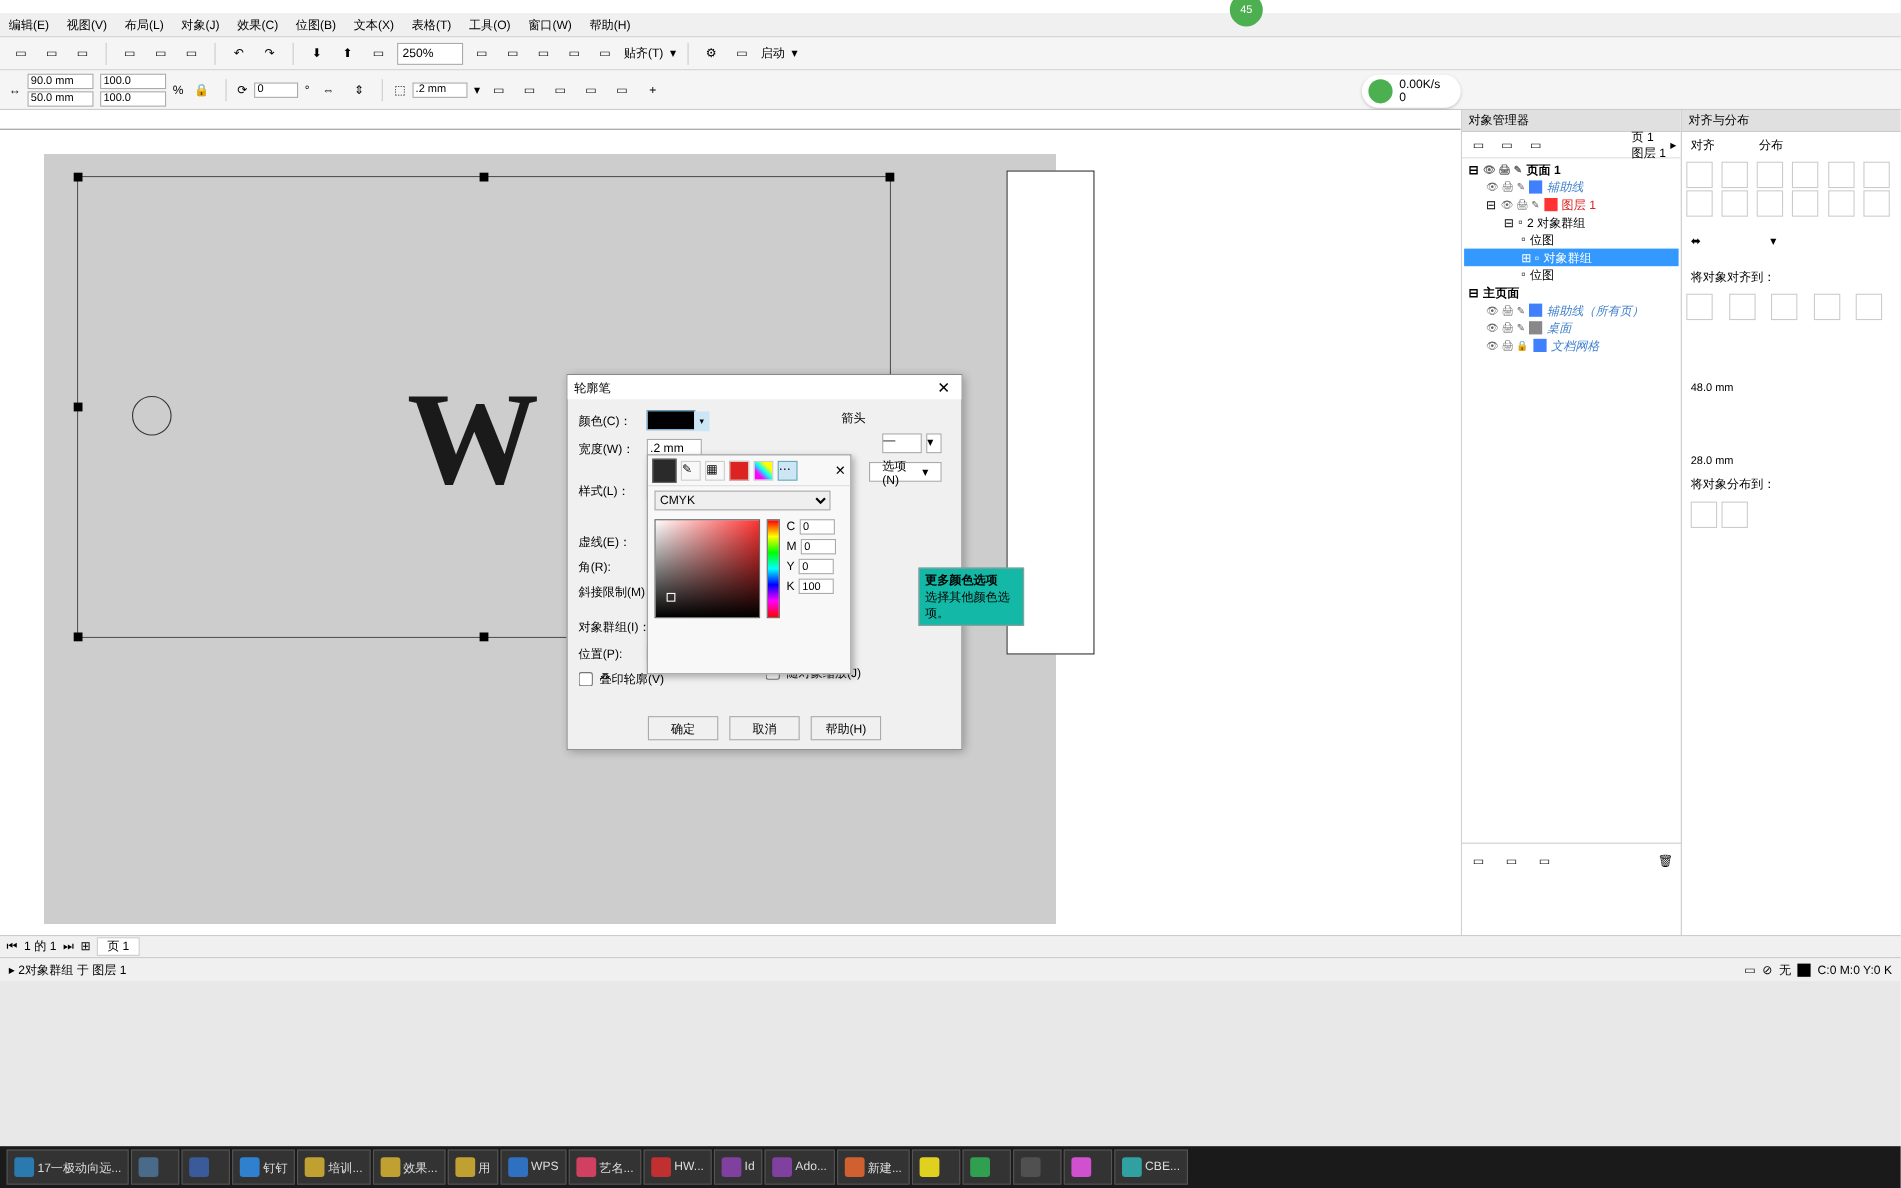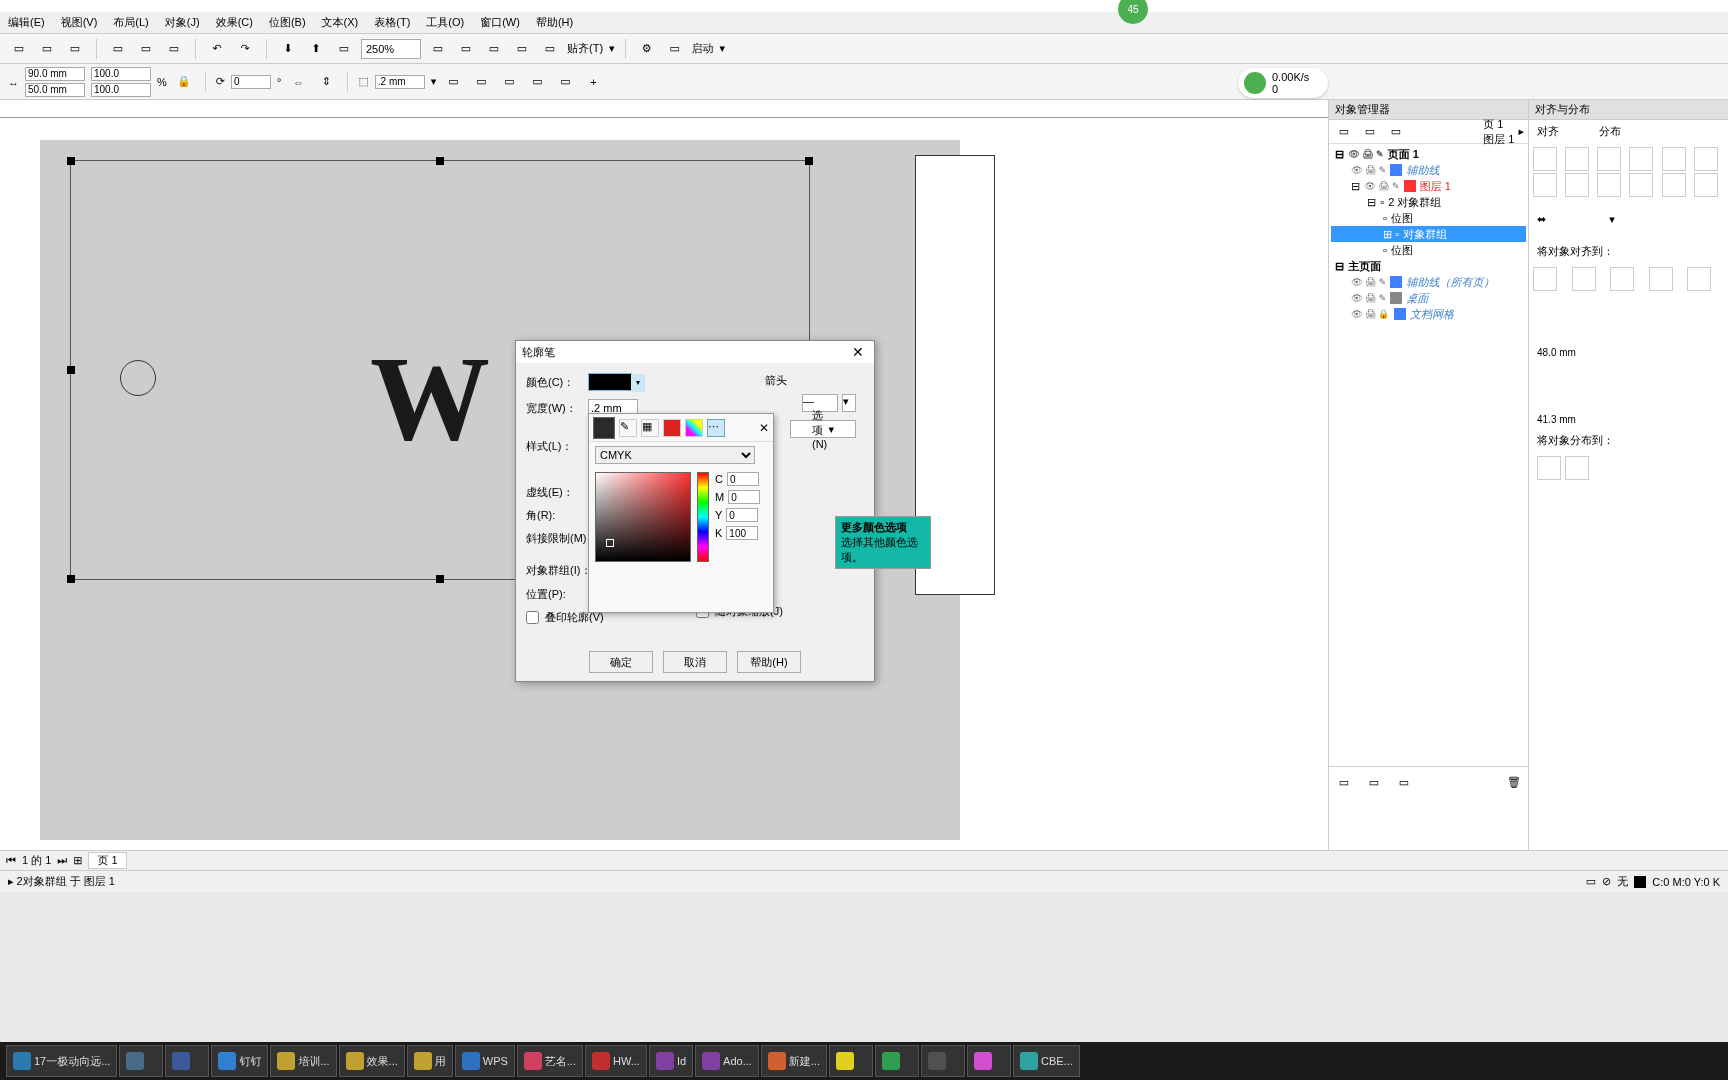--- a/index.html
+++ b/index.html
@@ -71,21 +71,21 @@
 .cp-body { display: flex; padding: 4px 6px; gap: 6px; }
 .cp-field { width: 96px; height: 90px; background: linear-gradient(to bottom, rgba(0,0,0,0) 0%, #000 100%), linear-gradient(to right, #fff 0%, #f33 100%); position: relative; border: 1px solid #666; }
 .cp-marker { position: absolute; left: 10px; bottom: 14px; width: 8px; height: 8px; border: 1px solid #fff; }
 .cp-hue { width: 12px; height: 90px; background: linear-gradient(to bottom, #f00, #ff0, #0f0, #0ff, #00f, #f0f, #f00); border: 1px solid #666; }
 .cp-inputs { display: flex; flex-direction: column; gap: 4px; }
 .cp-inputs label { display: flex; align-items: center; gap: 4px; font-size: 10px; }
 .cp-inputs input { width: 32px; height: 14px; border: 1px solid #aaa; font-size: 10px; padding: 0 2px; }
 
 .tooltip-box { position: absolute; left: 246px; top: 102px; width: 96px; background: #14b8a6; border: 1px solid #999; padding: 3px 5px; font-size: 10px; z-index: 20; }
 
-.opts-combo { width: 66px; height: 18px; border: 1px solid #aaa; background: #fff; display: flex; align-items: center; justify-content: space-between; padding: 0 21px; }
+.opts-combo { width: 66px; height: 18px; border: 1px solid #aaa; background: #fff; display: flex; align-items: center; justify-content: space-between; padding: 0 11px; }
 .nib-preview { width: 50px; height: 42px; border: 1px solid #999; background: #1a1a1a; margin: 4px 0; }
 .default-btn { width: 60px; height: 20px; border: 1px solid #aaa; background: #f0f0f0; cursor: pointer; }
 .cap-group { display: flex; gap: 4px; }
 .cap-btn { width: 20px; height: 16px; border: 1px solid #aaa; background: #fff; }
 .dlg-buttons { display: flex; justify-content: center; gap: 10px; padding: 8px; }
 .dlg-btn { width: 64px; height: 22px; border: 1px solid #aaa; background: #f0f0f0; cursor: pointer; }
 
 .hint-bubble { position: absolute; left: 573px; top: 610px; width: 336px; height: 88px; background: #d8d8d8; border-radius: 10px; display: flex; align-items: center; justify-content: center; font-size: 32px; box-shadow: 2px 2px 6px rgba(0,0,0,0.2); }
 
 .page-tabs { height: 20px; background: #f0f0f0; display: flex; align-items: center; padding: 0 6px; gap: 6px; border-top: 1px solid #ccc; }
@@ -439,21 +439,21 @@
       </div>
       <div style="padding:4px 8px;margin-top:10px">将对象对齐到：</div>
       <div class="align-grid" style="grid-template-columns:repeat(5,1fr)">
         <div class="align-btn"></div>
         <div class="align-btn"></div>
         <div class="align-btn"></div>
         <div class="align-btn"></div>
         <div class="align-btn"></div>
       </div>
       <div class="align-val">48.0 mm</div>
-      <div class="align-val">41.3 mm</div>
+      <div class="align-val">28.0 mm</div>
       <div style="padding:4px 8px">将对象分布到：</div>
       <div style="display:flex;gap:4px;padding:4px 8px">
         <div class="align-btn"></div>
         <div class="align-btn"></div>
       </div>
     </div>
   </div>
 </div>
 
 <div class="page-tabs">

